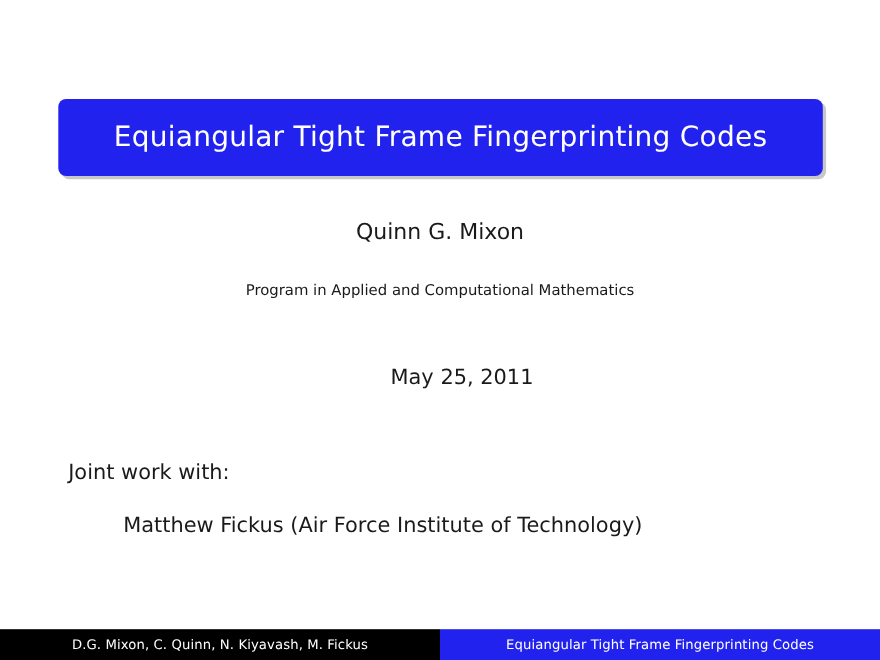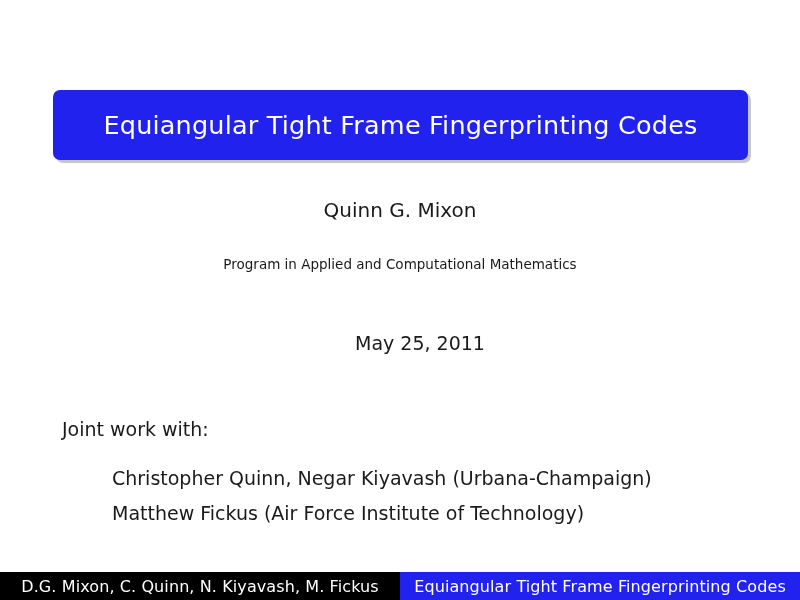--- a/index.html
+++ b/index.html
@@ -125,21 +125,21 @@
     width: 400px;
     height: 100%;
     background: #2222ee;
     display: flex;
     align-items: center;
     justify-content: center;
     box-sizing: border-box;
   }
   .footer-text {
     color: #ffffff;
-    font-size: 16px;
+    font-size: 12px;
     white-space: nowrap;
     letter-spacing: 0.1px;
   }
 </style>
 </head>
 <body>
 
 <div id="slide">
 
   <div class="title-box">
@@ -153,21 +153,20 @@
   <div class="institute-block">
     <div class="institute-line">Program in Applied and Computational Mathematics</div>
   </div>
 
   <div class="date-block">
     <div class="date-text">May 25, 2011</div>
   </div>
 
   <div class="joint-block">
     <div class="joint-heading">Joint work with:</div>
-    <div class="joint-item">Christopher Quinn, Negar Kiyavash (Urbana-Champaign)</div>
     <div class="joint-item">Matthew Fickus (Air Force Institute of Technology)</div>
   </div>
 
   <div class="footer">
     <div class="footer-left">
       <span class="footer-text">D.G. Mixon, C. Quinn, N. Kiyavash, M. Fickus</span>
     </div>
     <div class="footer-right">
       <span class="footer-text">Equiangular Tight Frame Fingerprinting Codes</span>
     </div>

